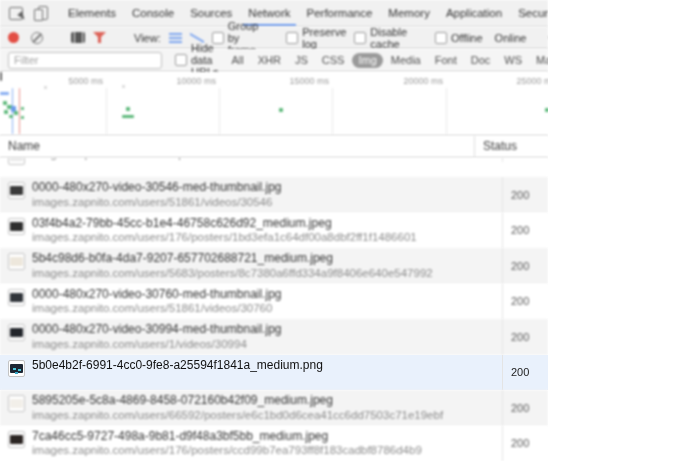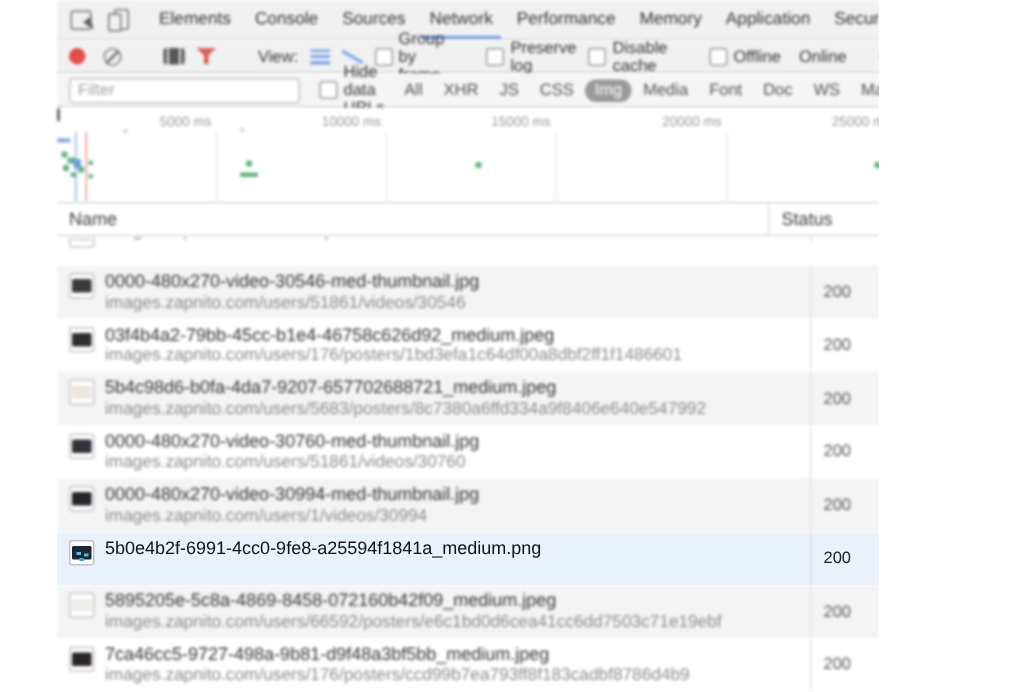--- a/index.html
+++ b/index.html
@@ -1,17 +1,17 @@
 <!DOCTYPE html>
 <html><head>
 <meta charset="utf-8">
 <style>
   html,body{margin:0;padding:0;background:#fff;}
   #app{position:relative;width:548px;height:461px;background:#fff;overflow:hidden;
-       font-family:"Liberation Sans",sans-serif;font-size:11.5px;color:#333;padding-left:38px;}
+       font-family:"Liberation Sans",sans-serif;font-size:11.5px;color:#333;}
   .fuzz{filter:blur(1px);}
 
   
   .tabbar{height:27px;background:#f1f1f1;border-bottom:1px solid #dadada;display:flex;
           align-items:stretch;overflow:hidden;white-space:nowrap;box-sizing:border-box;}
   .tb-icons{display:flex;align-items:center;padding-left:9px;gap:11px;}
   .inspect-icon{width:12px;height:11px;border:1.5px solid #6f6f6f;border-radius:2px;position:relative;}
   .inspect-icon::after{content:"";position:absolute;right:-4px;bottom:-4px;width:0;height:0;
         border:3.5px solid transparent;border-top:8px solid #5f5f5f;transform:rotate(-38deg);}
   .device-icon{width:8px;height:12px;border:1.5px solid #6f6f6f;border-radius:2px;position:relative;margin-left:4px;background:#f1f1f1;}

